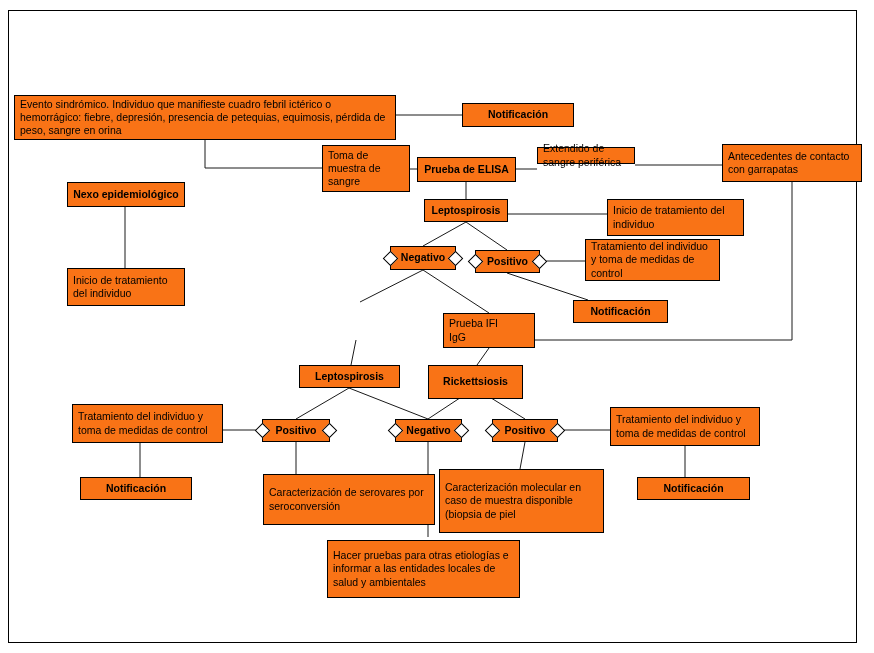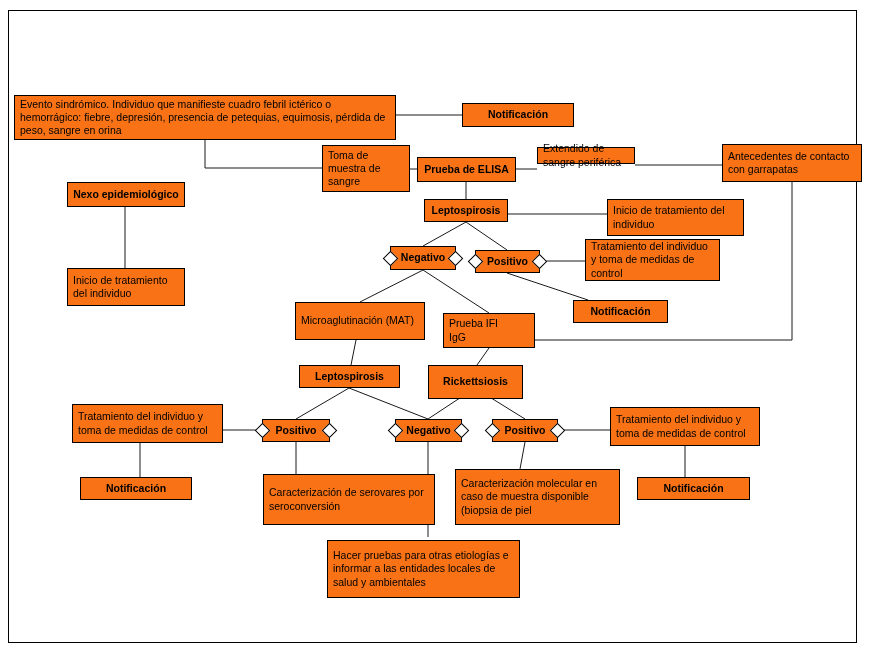--- a/index.html
+++ b/index.html
@@ -44,21 +44,21 @@
   #n-ifi{left:443px;top:313px;width:92px;height:35px}
   #n-lepto{left:299px;top:365px;width:101px;height:23px}
   #n-rick{left:428px;top:365px;width:95px;height:34px}
   #n-trat-izq{left:72px;top:404px;width:151px;height:39px}
   #n-pos2{left:262px;top:419px;width:68px;height:23px}
   #n-neg2{left:395px;top:419px;width:67px;height:23px}
   #n-pos3{left:492px;top:419px;width:66px;height:23px}
   #n-trat-der{left:610px;top:407px;width:150px;height:39px}
   #n-notif-izq{left:80px;top:477px;width:112px;height:23px}
   #n-serovares{left:263px;top:474px;width:172px;height:51px}
-  #n-molecular{left:455px;top:469px;width:165px;height:56px}
+  #n-molecular{left:439px;top:469px;width:165px;height:64px}
   #n-notif-der{left:637px;top:477px;width:113px;height:23px}
   #n-otras{left:327px;top:540px;width:193px;height:58px}
 </style>
 </head>
 <body>
 
 <div id="canvas">
   <div class="frame"></div>
 
   <svg id="edges" width="874" height="653" fill="none" stroke="#1a1a1a" stroke-width="1">
@@ -99,21 +99,20 @@
   <div class="node" id="n-extendido">Extendido de sangre periférica</div>
   <div class="node c" id="n-nexo">Nexo epidemiológico</div>
   <div class="node" id="n-antecedentes">Antecedentes de contacto con garrapatas</div>
   <div class="node c" id="n-ehrlichiosis">Leptospirosis</div>
   <div class="node" id="n-inicio-der">Inicio de tratamiento del individuo</div>
   <div class="node c decision" id="n-neg1">Negativo</div>
   <div class="node c decision" id="n-pos1">Positivo</div>
   <div class="node" id="n-trat1">Tratamiento del individuo y toma de medidas de control</div>
   <div class="node" id="n-inicio-izq">Inicio de tratamiento del individuo</div>
   <div class="node c" id="n-notif2">Notificación</div>
-  <div class="node" id="n-mat">Microaglutinación (MAT)</div>
   <div class="node c" id="n-lepto">Leptospirosis</div>
   <div class="node" id="n-ifi">Prueba IFI
 IgG</div>
   <div class="node c" id="n-rick">Rickettsiosis</div>
   <div class="node" id="n-trat-izq">Tratamiento del individuo y toma de medidas de control</div>
   <div class="node c decision" id="n-pos2">Positivo</div>
   <div class="node c decision" id="n-neg2">Negativo</div>
   <div class="node c decision" id="n-pos3">Positivo</div>
   <div class="node" id="n-trat-der">Tratamiento del individuo y toma de medidas de control</div>
   <div class="node c" id="n-notif-izq">Notificación</div>

